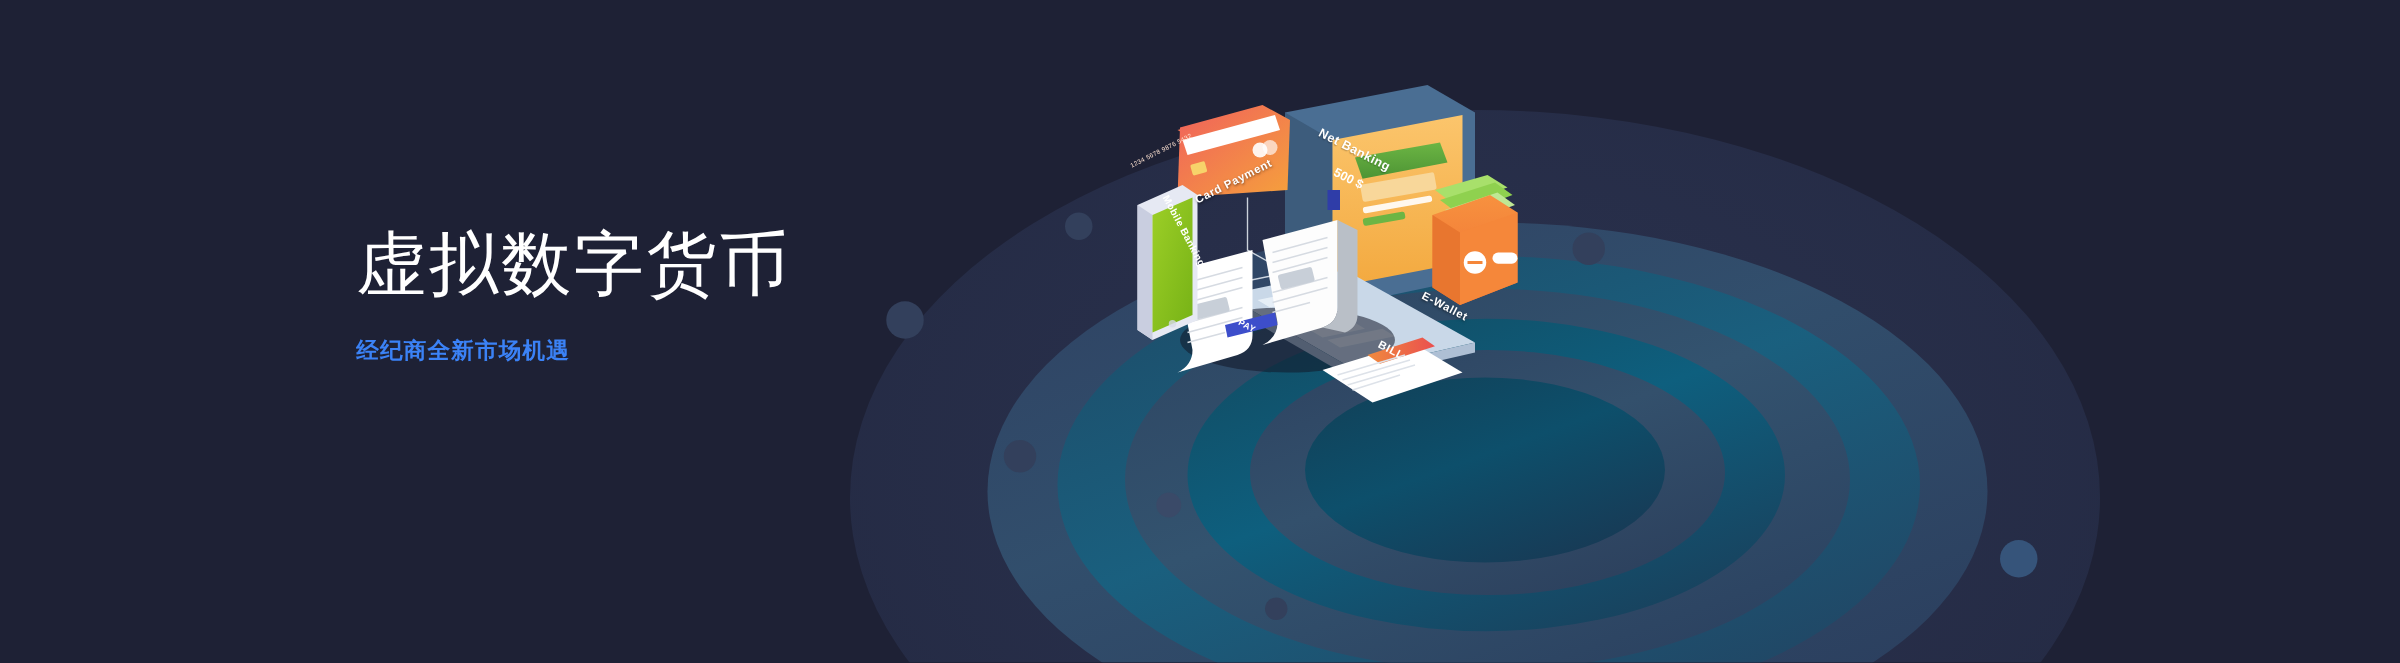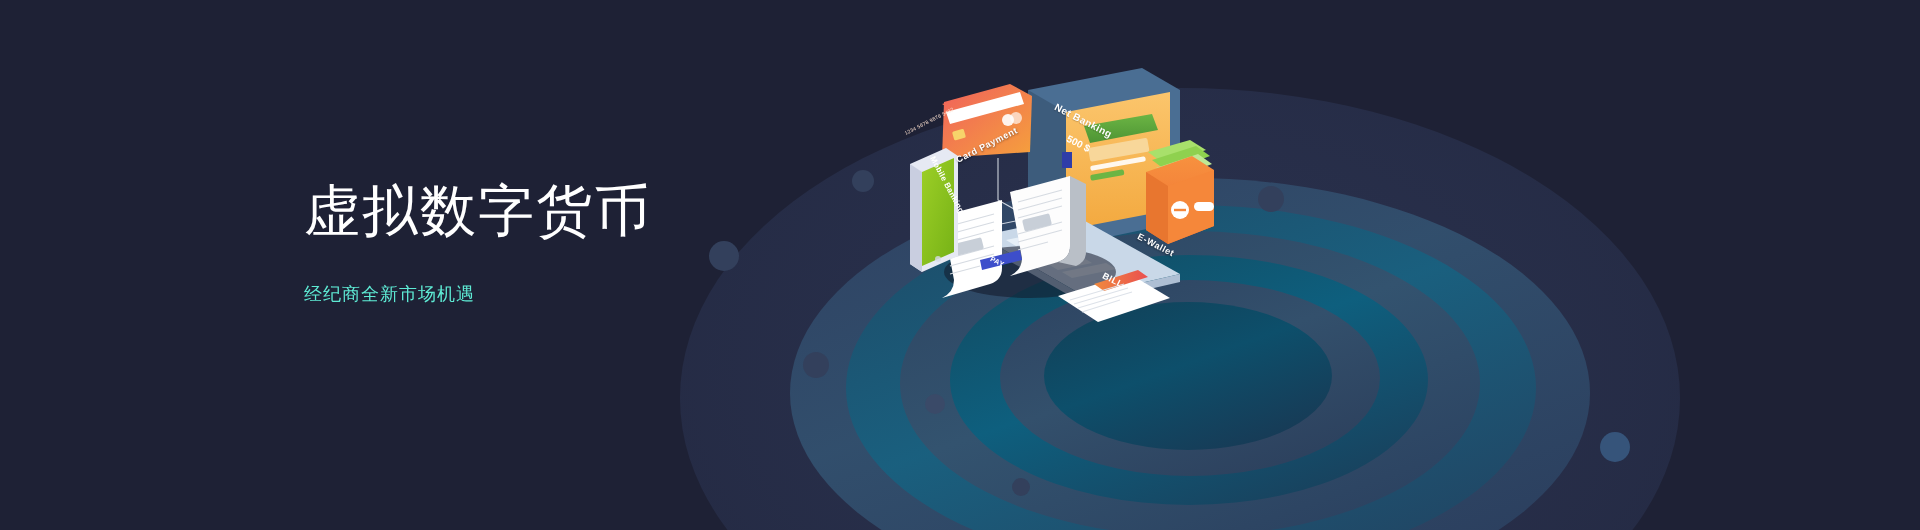--- a/index.html
+++ b/index.html
@@ -76,36 +76,36 @@
   .dot-b { left:709px; top:241px;  width:30px; height:30px; }
   .dot-c { left:803px; top:352px;  width:26px; height:26px; }
   .dot-d { left:925px; top:394px;  width:20px; height:20px; background:#3a4a68; }
   .dot-e { left:1258px; top:186px; width:26px; height:26px; }
   .dot-f { left:1600px; top:432px; width:30px; height:30px; background:#36547a; }
   .dot-g { left:1012px; top:478px; width:18px; height:18px; }
 
   
   .copy {
     position:absolute;
-    left:304px; top:180px;
+    left:285px; top:180px;
     z-index:8;
   }
   .title {
     font-size:56px;
     line-height:1.1;
     font-weight:400;
     letter-spacing:2px;
     color:#ffffff;
   }
   .subtitle {
-    margin-top:40px;
+    margin-top:26px;
     font-size:18px;
     letter-spacing:1px;
-    color:#5eead4;
-    font-weight:400;
+    color:#3b82f6;
+    font-weight:700;
   }
 
   
   .illus {
     position:absolute;
     left:880px; top:60px;
     width:560px; height:300px;
     z-index:9;
   }
   .illus svg { display:block; }

